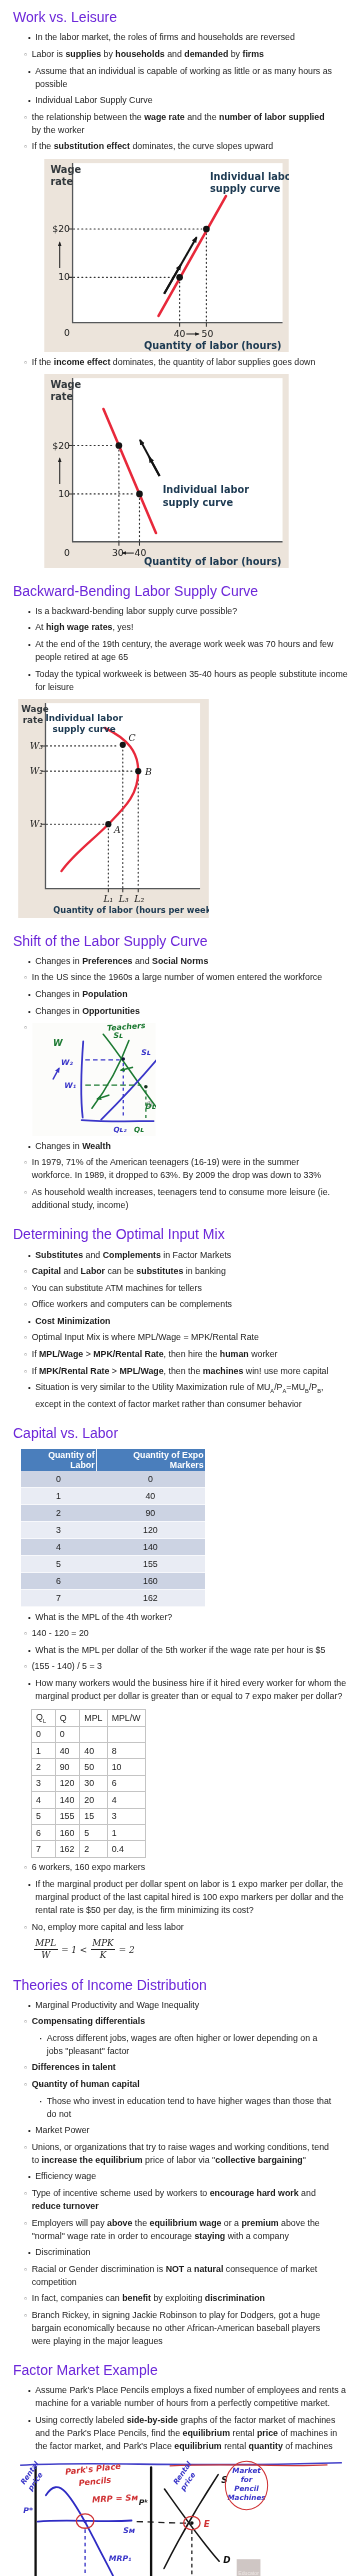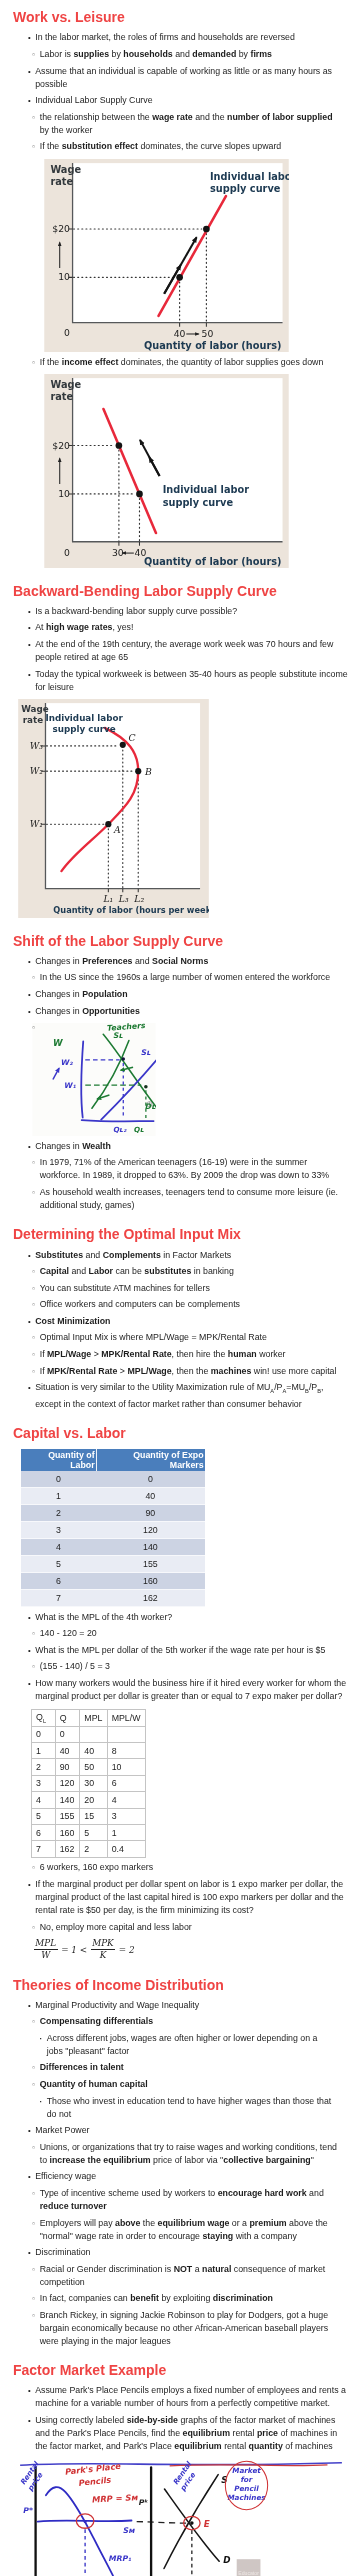--- a/index.html
+++ b/index.html
@@ -1,24 +1,24 @@
 <!DOCTYPE html>
 <html style="font-size:8.2px"><head>
 <meta charset="utf-8">
 <style>
   html,body{margin:0;padding:0}
   body{width:350px;height:2916px;overflow:hidden;background:#ffffff;
        font-family:"Liberation Sans",sans-serif;font-size:8.8px;color:#1e1e1e}
   .bd{font-weight:bold}
   sub{font-size:5.7px}
-  h2.sec{font-size:14px;font-weight:700;color:#ef4444;margin:14.4px 0 4.6px 13px;line-height:17.5px}
+  h2.sec{font-size:14px;font-weight:400;color:#6d28d9;margin:14.4px 0 4.6px 13px;line-height:17.5px}
   h2.first{margin-top:9.3px}
   .bl{position:relative;line-height:13px;margin-top:3.6px}
   .l1{margin-left:28px;padding-left:7.2px;width:315px}
-  .l2{margin-left:32px;padding-left:7.7px;width:301px}
+  .l2{margin-left:24px;padding-left:7.7px;width:301px}
   .l3{margin-left:40px;padding-left:6.7px;width:286px}
   .mk{position:absolute;left:0;top:0;color:#222}
   .l1 > .mk::before{content:"•";font-size:7.7px}
   .l2 > .mk::before{content:"○";font-size:5.2px;position:relative;top:-1px}
   .l3 > .mk::before{content:"▪";font-size:4.6px;position:relative;top:-1px}
   .figwrap{margin:5.7px 0 1.5px 44px}
   .figwrap3{margin:5.7px 0 1.5px 18px}
   .drawwrap1{margin:5.7px 0 1.5px 32px}
   .drawwrap2{margin:5.7px 0 1.5px 15.5px}
   svg{display:block}
@@ -209,21 +209,21 @@
   <text x="158" y="30" class="hw" font-size="15" fill="#1d7a33">Sʟ</text>
   <text x="212" y="62" class="hw" font-size="15" fill="#3a36c9">Sʟ</text>
   <text x="220" y="168" class="hw" font-size="15" fill="#1d7a33">Dʟ</text>
   <text x="158" y="212" class="hw" font-size="14" fill="#3a36c9">Qʟ₂</text>
   <text x="198" y="212" class="hw" font-size="14" fill="#1d7a33">Qʟ</text>
 </svg>
 </div>
 
 <div class="bl l1"><span class="mk"></span><span class="tx"><span>Changes in </span><span class="bd">Wealth</span></span></div>
 <div class="bl l2"><span class="mk"></span><span class="tx"><span>In 1979, 71% of the American teenagers (16-19) were in the summer workforce. In 1989, it dropped to 63%. By 2009 the drop was down to 33%</span></span></div>
-<div class="bl l2"><span class="mk"></span><span class="tx"><span>As household wealth increases, teenagers tend to consume more leisure (ie. additional study, games)</span></span></div>
+<div class="bl l2"><span class="mk"></span><span class="tx"><span>As household wealth increases, teenagers tend to consume more leisure (ie. additional study, income)</span></span></div>
 
 <h2 class="sec">Determining the Optimal Input Mix</h2>
 <div class="bl l1"><span class="mk"></span><span class="tx"><span class="bd">Substitutes</span><span> and </span><span class="bd">Complements</span><span> in Factor Markets</span></span></div>
 <div class="bl l2"><span class="mk"></span><span class="tx"><span class="bd">Capital</span><span> and </span><span class="bd">Labor</span><span> can be </span><span class="bd">substitutes</span><span> in banking</span></span></div>
 <div class="bl l2"><span class="mk"></span><span class="tx"><span>You can substitute ATM machines for tellers</span></span></div>
 <div class="bl l2"><span class="mk"></span><span class="tx"><span>Office workers and computers can be complements</span></span></div>
 <div class="bl l1"><span class="mk"></span><span class="tx"><span class="bd">Cost Minimization</span></span></div>
 <div class="bl l2"><span class="mk"></span><span class="tx"><span>Optimal Input Mix is where MPL/Wage = MPK/Rental Rate</span></span></div>
 <div class="bl l2"><span class="mk"></span><span class="tx"><span>If </span><span class="bd">MPL/Wage</span><span> &gt; </span><span class="bd">MPK/Rental Rate</span><span>, then hire the </span><span class="bd">human</span><span> worker</span></span></div>
 <div class="bl l2"><span class="mk"></span><span class="tx"><span>If </span><span class="bd">MPK/Rental Rate</span><span> &gt; </span><span class="bd">MPL/Wage</span><span>, then the </span><span class="bd">machines</span><span> win! use more capital</span></span></div>

